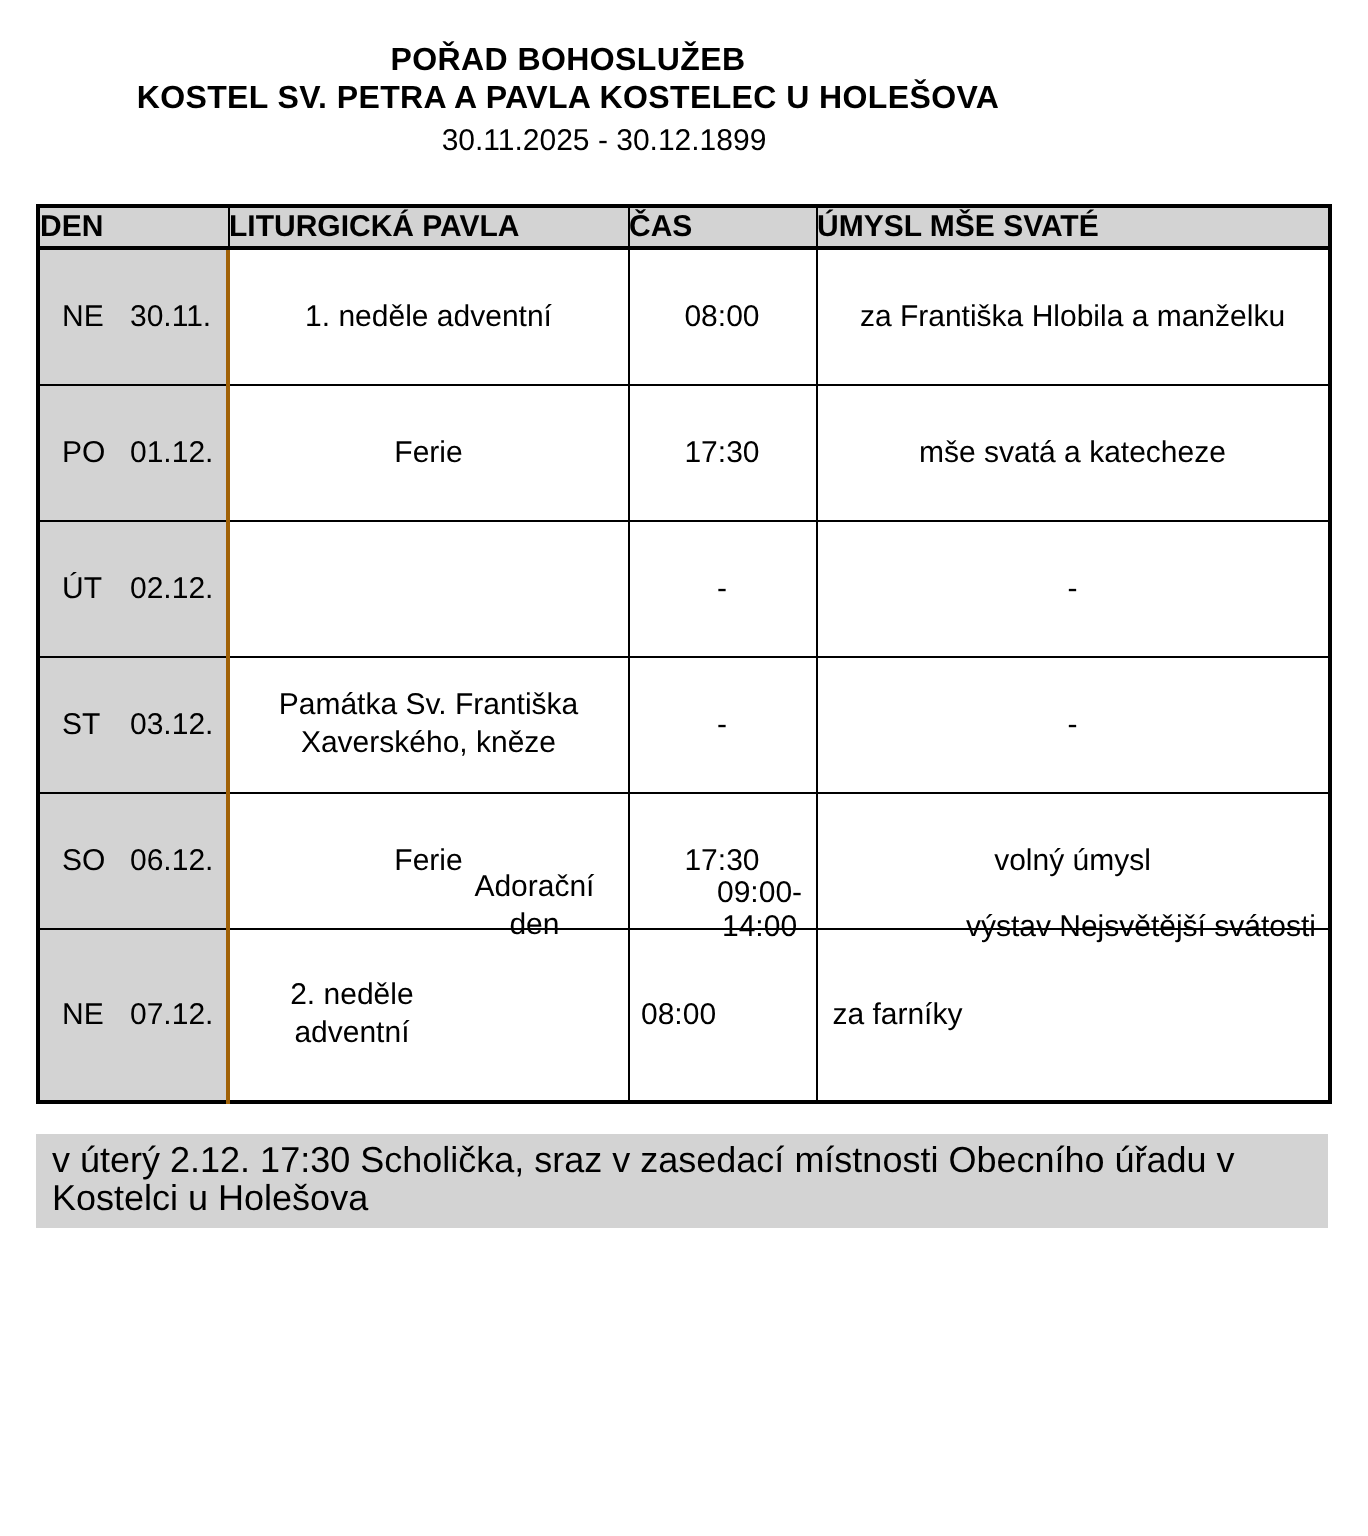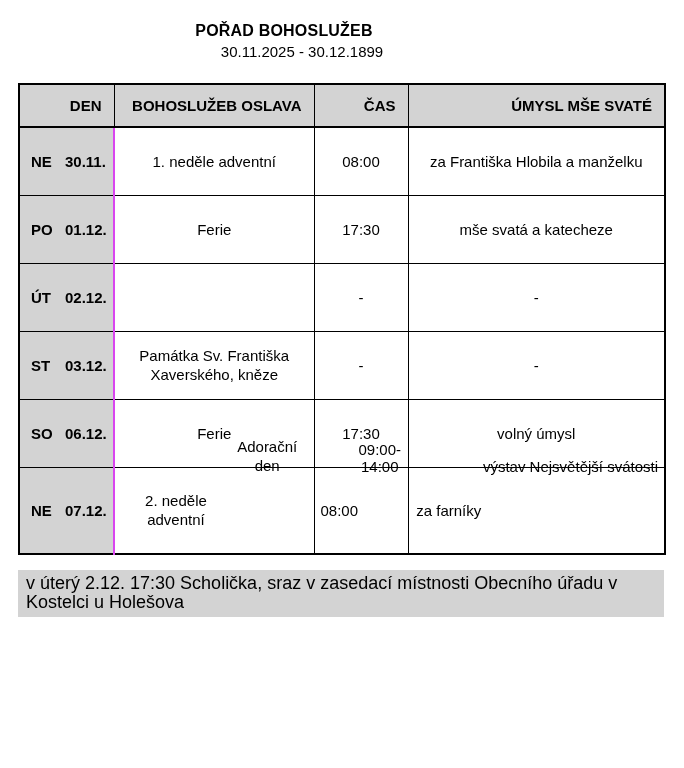--- a/index.html
+++ b/index.html
@@ -43,39 +43,39 @@
   col.c-time  { width: 94px; }
   col.c-int   { width: 257px; }
 
   th {
     background: var(--gray, #d3d3d3);
     border: 1px solid #000;
     border-bottom: 2px solid #000;
     font-size: 15px;
     font-weight: bold;
     height: 21px;
-    padding: 12px;
-    text-align: right;
+    padding: 0;
+    text-align: left;
   }
   td {
     border: 1px solid #000;
     font-size: 15px;
     font-weight: normal;
     text-align: center;
     vertical-align: middle;
     padding: 0 4px;
   }
   tr.row { height: 68px; }
   tr.row-tall { height: 87px; }
 
   td.day-cell {
     background: var(--gray, #d3d3d3);
-    border-right: 2px solid #d946ef;
+    border-right: 2px solid #a16207;
     text-align: left;
-    font-weight: bold;
+    font-weight: normal;
     padding-left: 11px;
   }
   .day-abbr { display: inline-block; width: 34px; }
 
   td.cel-cell { padding: 0 6px; line-height: 19px; }
 
   
   .stack { height: 85px; display: flex; flex-direction: row; padding: 0 2px; }
   .stack-top { flex: 1 1 auto; display: flex; align-items: center; justify-content: center; }
   .stack-bottom { height: 23px; display: flex; align-items: flex-end; justify-content: center; padding-bottom: 16px; }
@@ -90,34 +90,35 @@
     padding: 4px 8px 5px 8px;
   }
 </style>
 </head>
 <body>
 
 <div class="page">
 
   <div class="titles">
     <div class="title-line1">POŘAD BOHOSLUŽEB</div>
+    <div class="title-line2">KOSTEL SV. PETRA A PAVLA KOSTELEC U HOLEŠOVA</div>
     <div class="title-line3">30.11.2025 - 30.12.1899</div>
   </div>
 
   <table class="schedule">
     <colgroup>
       <col class="c-day">
         <col class="c-cel">
         <col class="c-time">
         <col class="c-int">
     </colgroup>
     <thead>
       <tr>
         <th>DEN</th>
-        <th>BOHOSLUŽEB OSLAVA</th>
+        <th>LITURGICKÁ PAVLA</th>
         <th>ČAS</th>
         <th>ÚMYSL MŠE SVATÉ</th>
       </tr>
     </thead>
     <tbody>
       <tr class="row">
         <td class="day-cell">
           <span class="day-abbr">NE</span><span>30.11.</span>
         </td>
         <td class="cel-cell">1. neděle adventní</td>

